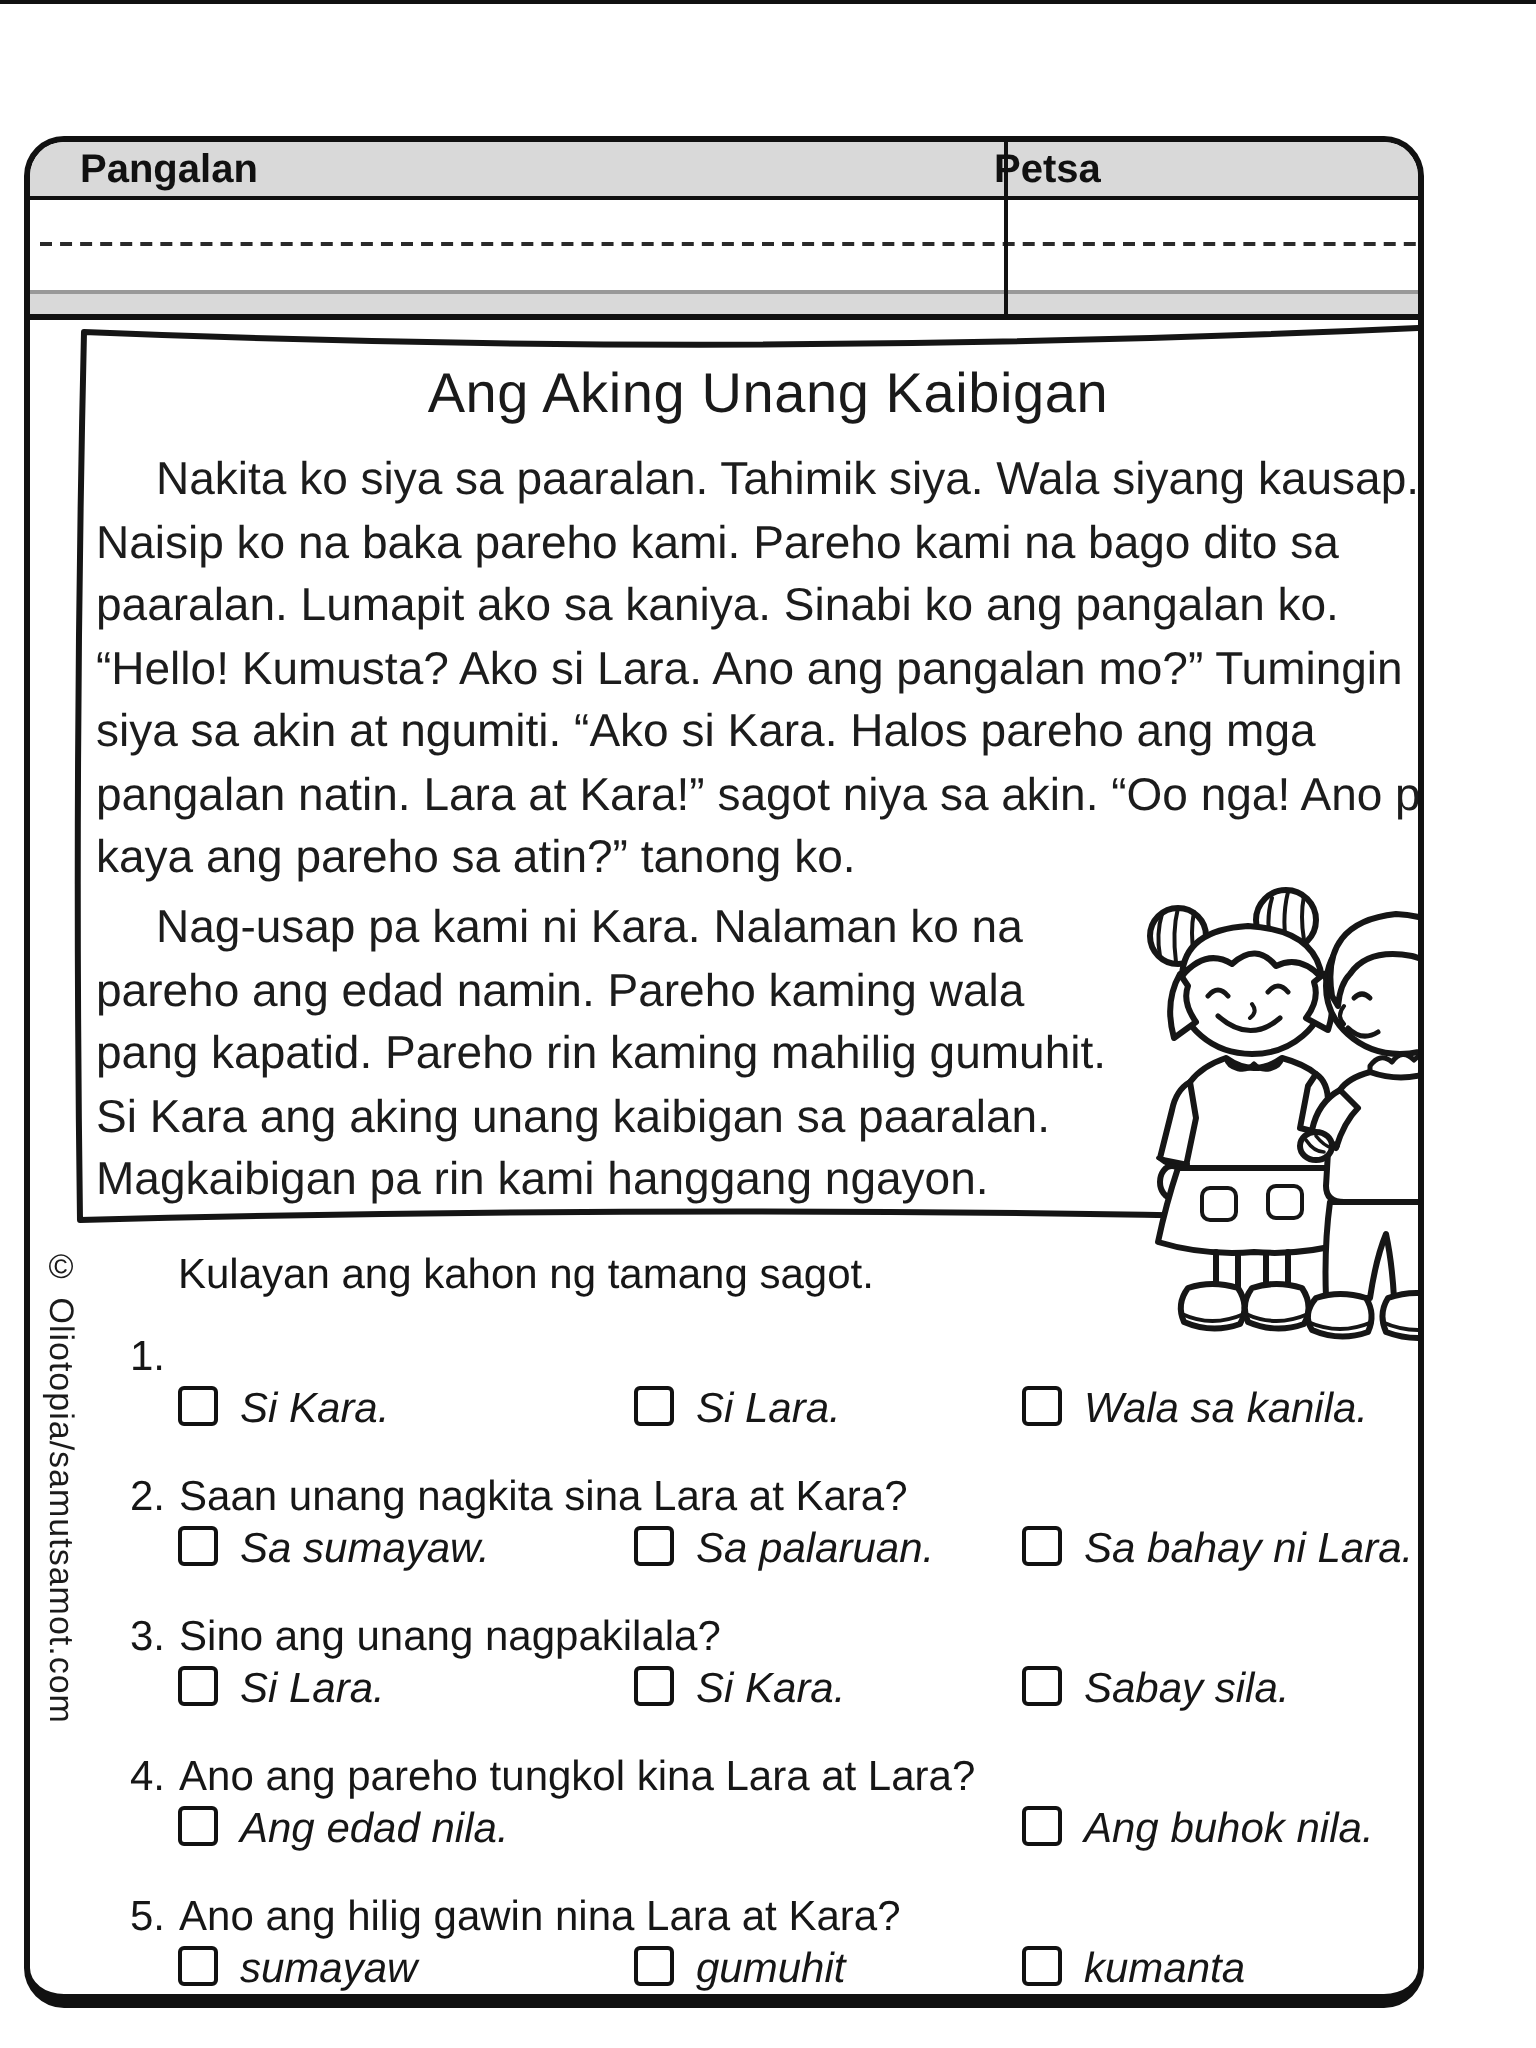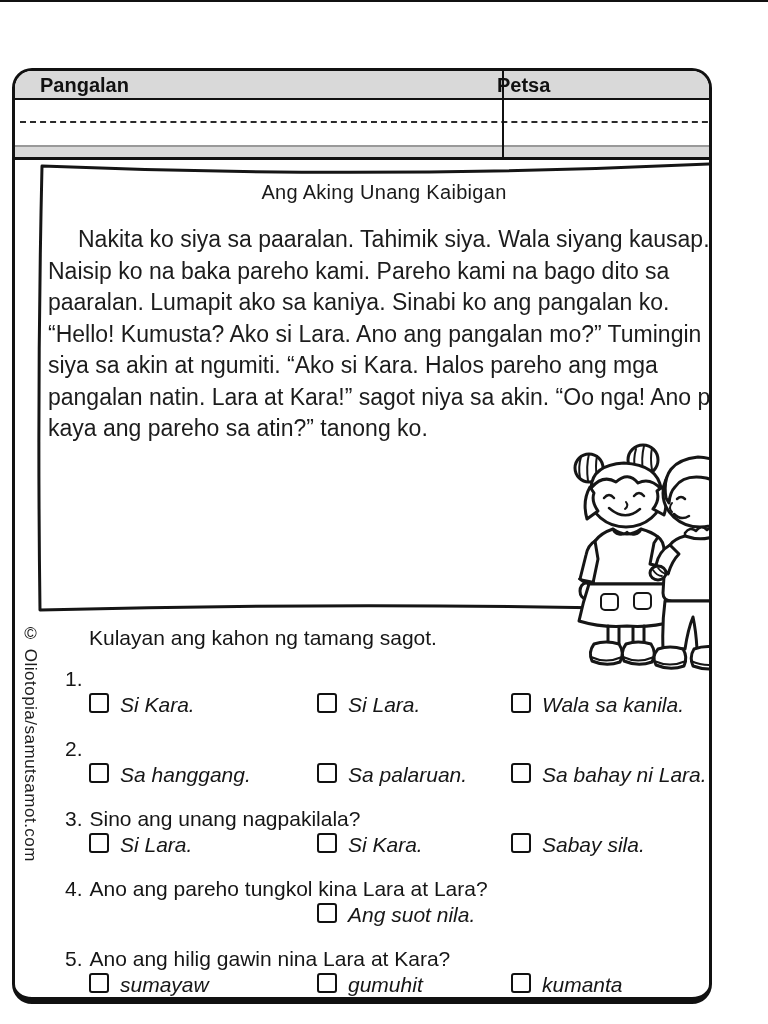--- a/index.html
+++ b/index.html
@@ -22,21 +22,21 @@
   .write-row { position:absolute; left:0; top:31px; width:738px; height:43px; background:#fff; }
   .write-line { position:absolute; left:5px; right:5px; top:19px; border-top:2px dashed #2a2a2a; }
   .sep1 { position:absolute; left:0; top:74px; width:738px; height:2px; background:#999; }
   .strip { position:absolute; left:0; top:76px; width:738px; height:10px; background:#d9d9d9; }
   .sep2 { position:absolute; left:0; top:86px; width:738px; height:3px; background:#111; }
   .hdr-divider { position:absolute; left:487px; top:0; width:2px; height:89px; background:#111; }
 
   
   .box-svg { position:absolute; left:15px; top:84px; }
   .passage-title { position:absolute; left:23px; top:110px; width:692px; text-align:center;
-    font-size:20px; letter-spacing:.3px; color:#1a1a1a; }
+    font-size:28px; letter-spacing:.3px; color:#1a1a1a; }
   .para { position:absolute; font-size:23px; line-height:31.5px; text-indent:30px; color:#1c1c1c; }
   .p1 { left:33px; top:153px; width:676px; }
   .p2 { left:33px; top:377px; width:510px; }
   .kids-svg { position:absolute; left:531px; top:372px; }
 
   
   .credit { position:absolute; left:5px; top:553px; height:340px;
     writing-mode:vertical-rl; font-size:17px; letter-spacing:.5px; color:#1b1b1b; }
 
   
@@ -70,20 +70,21 @@
     <div class="strip"></div>
     <div class="sep2"></div>
     <div class="hdr-divider"></div>
 
     <svg class="box-svg" width="710" height="470" viewBox="0 0 710 470">
       <path d="M12,11 Q350,25 699,8 Q703,230 697,456 Q360,446 10,455 Q7,230 12,11 Z" fill="#ffffff" stroke="#151515" stroke-width="3" stroke-linejoin="round"></path>
     </svg>
 
     <div class="passage-title">Ang Aking Unang Kaibigan</div>
     <p class="para p1">Nakita ko siya sa paaralan. Tahimik siya. Wala siyang kausap. Naisip ko na baka pareho kami. Pareho kami na bago dito sa paaralan. Lumapit ako sa kaniya. Sinabi ko ang pangalan ko. “Hello! Kumusta? Ako si Lara. Ano ang pangalan mo?” Tumingin siya sa akin at ngumiti. “Ako si Kara. Halos pareho ang mga pangalan natin. Lara at Kara!” sagot niya sa akin. “Oo nga! Ano pa kaya ang pareho sa atin?” tanong ko.</p>
+    <p class="para p2">Nag-usap pa kami ni Kara. Nalaman ko na pareho ang edad namin. Pareho kaming wala pang kapatid. Pareho rin kaming mahilig gumuhit. Si Kara ang aking unang kaibigan sa paaralan. Magkaibigan pa rin kami hanggang ngayon.</p>
 
     <svg class="kids-svg" width="200" height="232" viewBox="0 0 200 232">
       <g stroke="#161616" stroke-width="3" fill="#ffffff" stroke-linecap="round" stroke-linejoin="round">
 
         <circle cx="43" cy="25" r="14"></circle>
         <path d="M35,14 q-3,10 -1,21 M43,11 q-3,12 -1,27 M51,13 q-2,10 0,22" fill="none" stroke-width="2"></path>
         <circle cx="97" cy="17" r="15"></circle>
         <path d="M90,6 q-3,10 -1,21 M98,3 q-3,12 -1,26 M106,5 q-2,10 0,22" fill="none" stroke-width="2"></path>
 
         <ellipse cx="80" cy="53" rx="36" ry="31"></ellipse>
@@ -155,25 +156,26 @@
           <div class="opt c3">
               <span class="cb"></span>
               <span class="opt-label">Wala sa kanila.</span>
             </div>
         </div>
       </div>
 
       <div class="q">
         <div class="q-line">
           <span>2.</span>
-        </div>
-        <div class="opts">
-          <div class="opt c1">
-              <span class="cb"></span>
-              <span class="opt-label">Sa hanggang.</span>
+          <span>Saan unang nagkita sina Lara at Kara?</span>
+        </div>
+        <div class="opts">
+          <div class="opt c1">
+              <span class="cb"></span>
+              <span class="opt-label">Sa sumayaw.</span>
             </div>
           <div class="opt c2">
               <span class="cb"></span>
               <span class="opt-label">Sa palaruan.</span>
             </div>
           <div class="opt c3">
               <span class="cb"></span>
               <span class="opt-label">Sa bahay ni Lara.</span>
             </div>
         </div>
@@ -199,23 +201,27 @@
             </div>
         </div>
       </div>
 
       <div class="q">
         <div class="q-line">
           <span>4.</span>
           <span>Ano ang pareho tungkol kina Lara at Lara?</span>
         </div>
         <div class="opts">
-          <div class="opt c2">
-              <span class="cb"></span>
-              <span class="opt-label">Ang suot nila.</span>
+          <div class="opt c1">
+              <span class="cb"></span>
+              <span class="opt-label">Ang edad nila.</span>
+            </div>
+          <div class="opt c3">
+              <span class="cb"></span>
+              <span class="opt-label">Ang buhok nila.</span>
             </div>
         </div>
       </div>
 
       <div class="q">
         <div class="q-line">
           <span>5.</span>
           <span>Ano ang hilig gawin nina Lara at Kara?</span>
         </div>
         <div class="opts">

